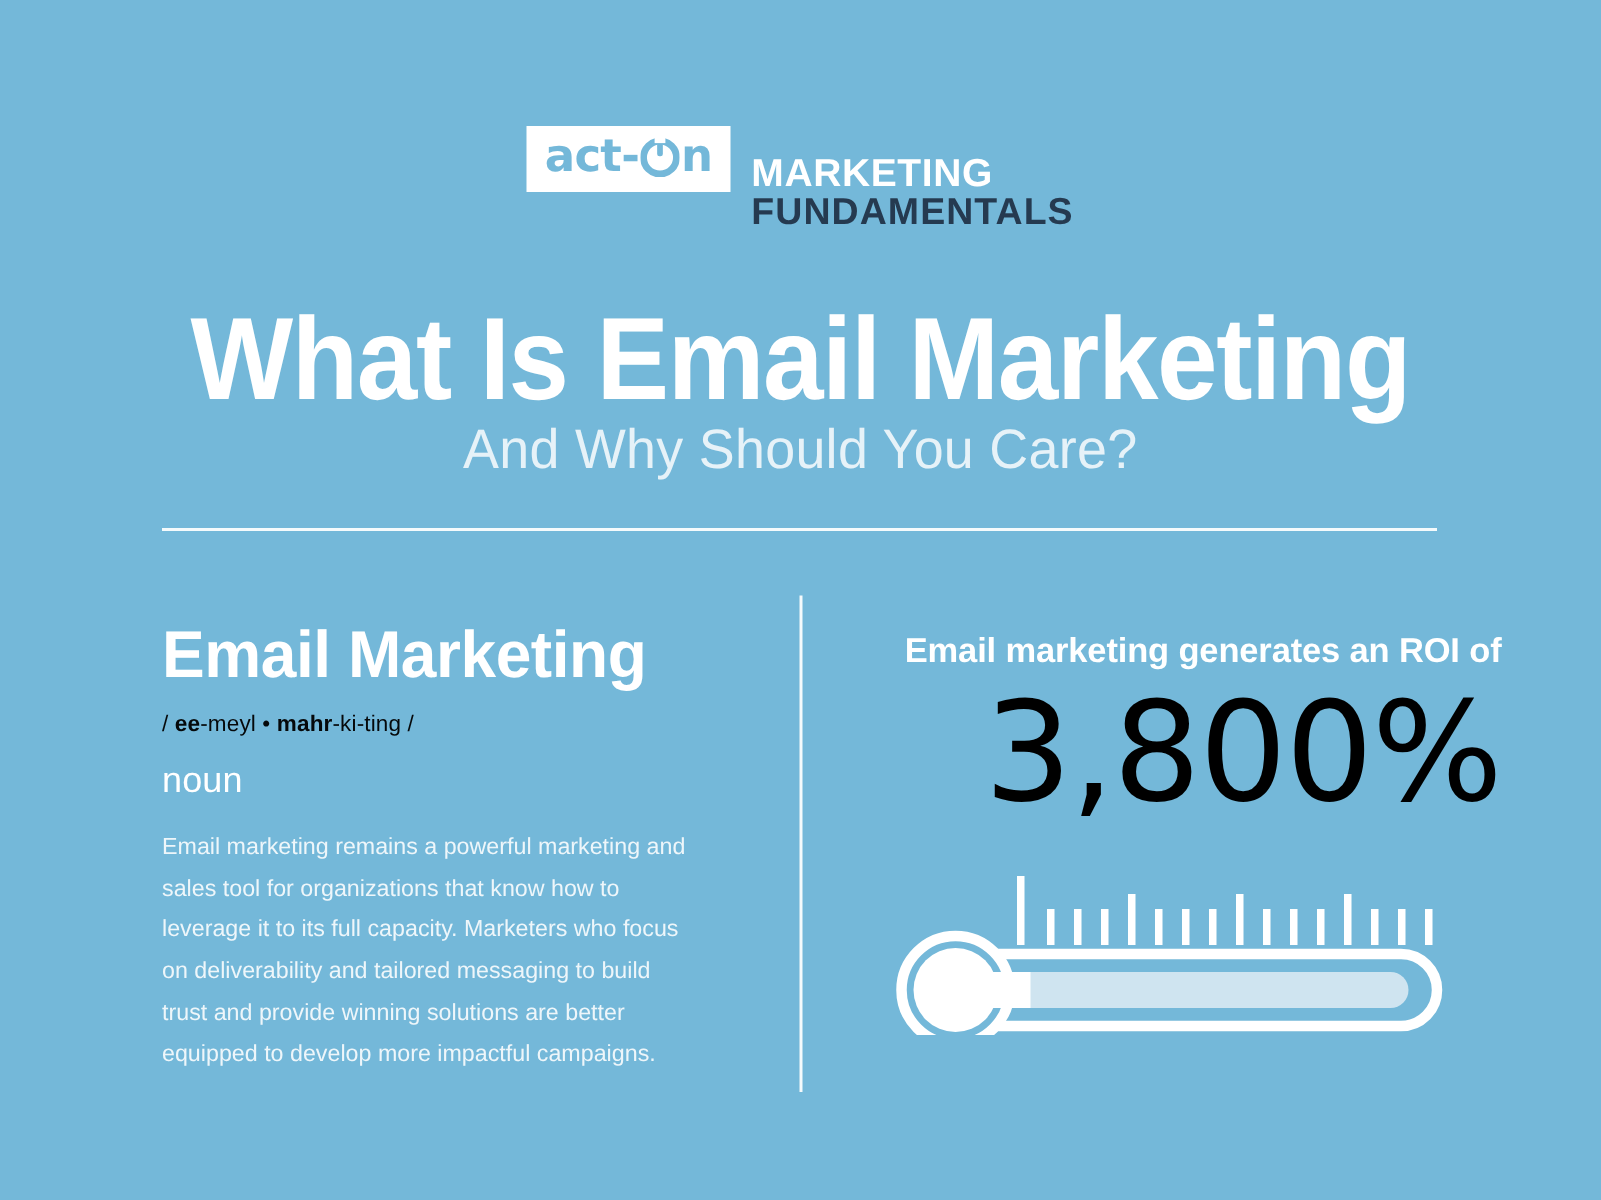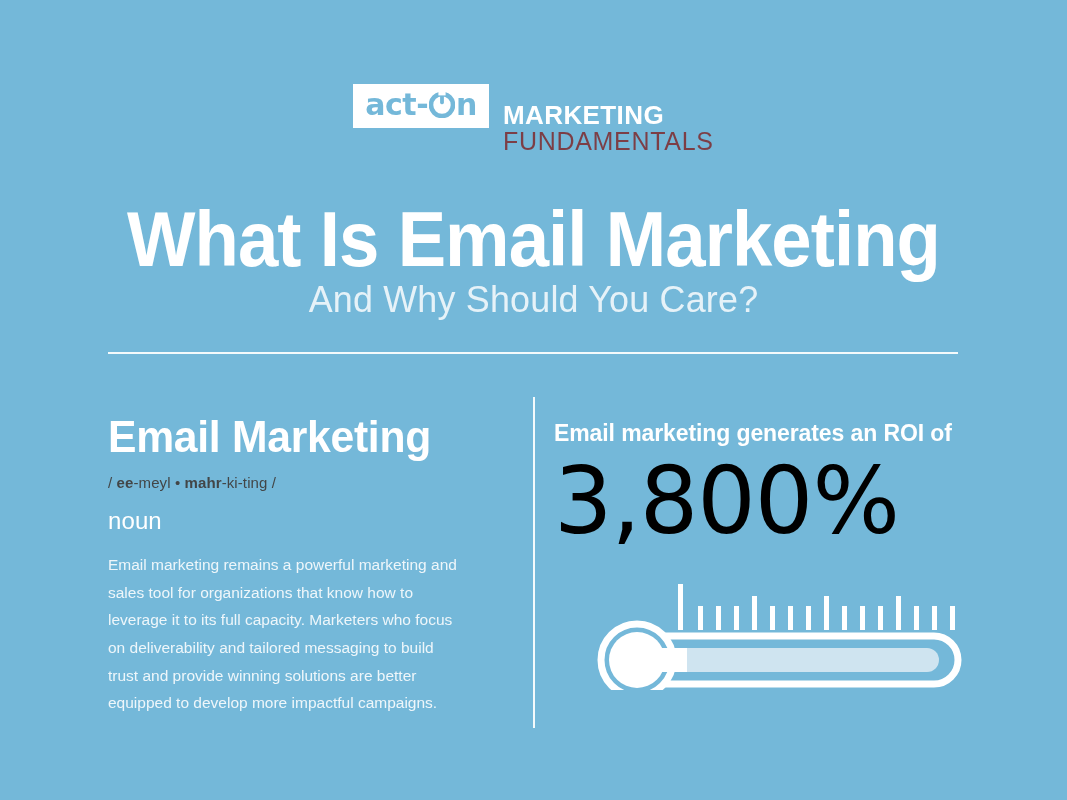--- a/index.html
+++ b/index.html
@@ -63,23 +63,23 @@
     line-height: 1.02;
   }
   .tagline-top {
     color: #ffffff;
     font-weight: bold;
     font-size: 26px;
     letter-spacing: 0.4px;
     margin-top: 44px;
   }
   .tagline-bottom {
-    color: #7f1d1d;
+    color: #0f172a;
     opacity: 0.78;
-    font-weight: normal;
+    font-weight: bold;
     font-size: 25px;
     letter-spacing: 0.7px;
   }
 
   
   .main-title {
     position: absolute;
     left: 0;
     right: 0;
     top: 148px;
@@ -137,21 +137,21 @@
     color: #ffffff;
     font-weight: bold;
     font-size: 44px;
     line-height: 1.05;
     letter-spacing: -0.3px;
     margin: 0 0 14px 0;
     transform: scaleX(0.97);
     transform-origin: left center;
   }
   .pronunciation {
-    color: #404040;
+    color: #000000;
     opacity: 0.95;
     font-size: 15px;
     letter-spacing: 0.1px;
     margin: 0 0 16px 0;
   }
   .pronunciation b { font-weight: bold; }
   .pos {
     color: #ffffff;
     font-weight: normal;
     font-size: 24px;
@@ -163,24 +163,24 @@
     opacity: 0.88;
     font-size: 15.5px;
     line-height: 1.78;
     margin: 0;
     max-width: 355px;
   }
 
   
   .col-right {
     position: absolute;
-    left: 554px;
+    left: 581px;
     top: 420px;
     width: 420px;
-    text-align: left;
+    text-align: right;
   }
   .stat-label {
     color: #ffffff;
     font-weight: bold;
     font-size: 23px;
     letter-spacing: -0.1px;
     line-height: 1.2;
     margin: 0 0 6px 0;
   }
   .stat-value {

